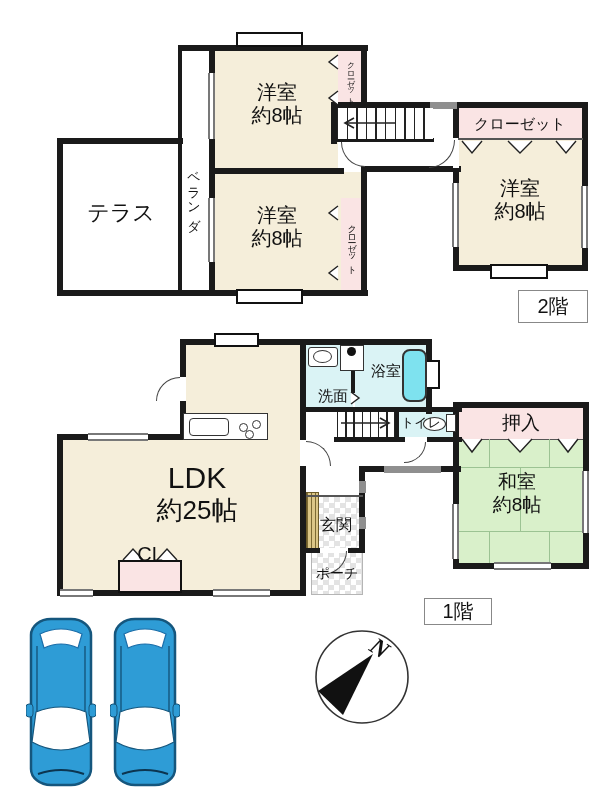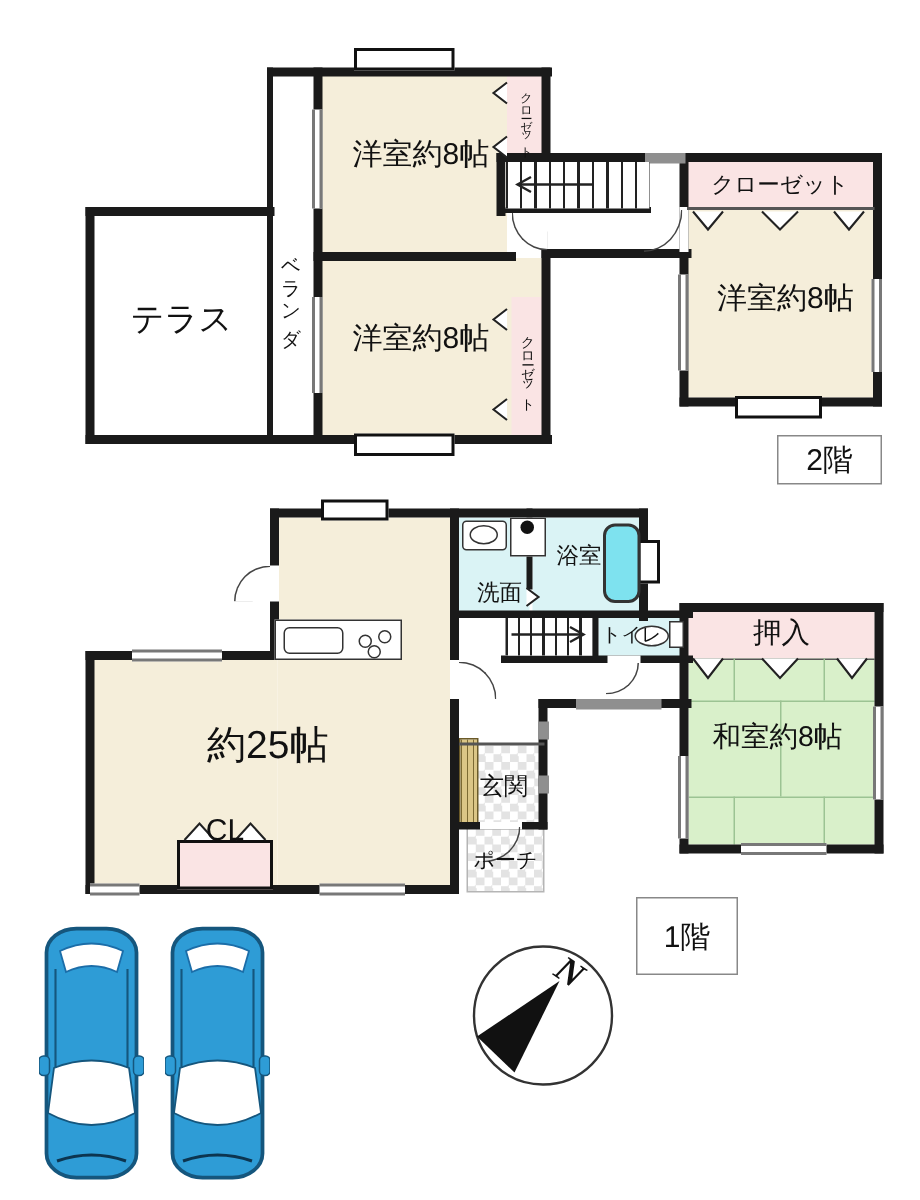--- a/index.html
+++ b/index.html
@@ -13,21 +13,21 @@
   .green{background:#D9F0CA}
   .blue{background:#DAF3F5}
   .tat{background:#9cc393}
   .winv{background:#fff;border-left:2px solid #787878;border-right:2px solid #787878}
   .winh{background:#fff;border-top:2px solid #787878;border-bottom:2px solid #787878}
   .wind{background:#8f8f8f}
   .bay{background:#fff;border:2px solid #111}
   .fix{background:#fff;border:1.4px solid #333}
   .lab{display:flex;align-items:center;justify-content:center;text-align:center;
        line-height:1.18;white-space:nowrap}
-  .col{display:flex;flex-direction:row;align-items:center;justify-content:flex-start;
+  .col{display:flex;flex-direction:column;align-items:center;justify-content:flex-end;
        text-align:center;line-height:1.18;white-space:nowrap}
   .v{writing-mode:vertical-rl;text-orientation:upright;letter-spacing:1px;
      display:flex;align-items:center;justify-content:center}
   .badge{background:#fff;border:1.5px solid #888;display:flex;align-items:center;
          justify-content:center;font-size:20px}
   .checker{background:repeating-conic-gradient(#e3e3e3 0% 25%,#ffffff 0% 50%) 0 0/11px 11px;
            border:1px solid #b5b5b5}
   .stairs2{background:#fff;background-image:repeating-linear-gradient(90deg,#222 0 1.5px,transparent 1.5px 9.6px)}
   .stairs1{background:#fff;background-image:repeating-linear-gradient(90deg,#222 0 1.5px,transparent 1.5px 8.2px)}
   .hatch{background:repeating-linear-gradient(90deg,#7c6a33 0 1px,#dbc687 1px 4px);border:1px solid #6b5a28}
@@ -210,34 +210,35 @@
     <polyline points="3,2 13,15 23,2" fill="#fff" stroke="#222" stroke-width="1.4"></polyline>
     <polyline points="49,2 61,15 73,2" fill="#fff" stroke="#222" stroke-width="1.4"></polyline>
     <polyline points="99,2 109,15 119,2" fill="#fff" stroke="#222" stroke-width="1.4"></polyline>
   </svg>
 
   <svg class="abs" style="left:349px;top:390px" width="12" height="16" viewBox="0 0 12 16">
     <polyline points="2,2 10,8 2,14" fill="#fff" stroke="#222" stroke-width="1.4"></polyline>
   </svg>
 
   <div class="abs col" style="left:138px;top:466px;width:118px;height:60px">
+    <div style="font-size:30px">LDK</div>
     <div style="font-size:26px">約25帖</div>
   </div>
   <div class="abs lab" style="left:310px;top:387px;width:46px;height:18px;font-size:15px">洗面</div>
   <div class="abs lab" style="left:361px;top:362px;width:50px;height:18px;font-size:15px">浴室</div>
   <div class="abs lab" style="left:399px;top:415px;width:44px;height:16px;font-size:13px">トイレ</div>
   <div class="abs lab" style="left:481px;top:413px;width:80px;height:20px;font-size:19px">押入</div>
   <div class="abs col" style="left:475px;top:468px;width:84px;height:48px;font-size:19px">
     <div>和室</div>
     <div>約8帖</div>
   </div>
   <div class="abs lab" style="left:313px;top:516px;width:46px;height:18px;font-size:16px">玄関</div>
   <div class="abs lab" style="left:312px;top:565px;width:50px;height:16px;font-size:14px">ポーチ</div>
   <div class="abs lab" style="left:126px;top:543px;width:48px;height:24px;font-size:20px">CL</div>
-  <div class="abs badge" style="left:424px;top:598px;width:68px;height:52px">1階</div>
+  <div class="abs badge" style="left:424px;top:598px;width:68px;height:27px">1階</div>
 
   <svg class="abs" style="left:26px;top:616px" width="70" height="172" viewBox="0 0 70 172">
     <rect x="5" y="3" width="60" height="166" rx="20" ry="16" fill="#2E9CD6" stroke="#15567d" stroke-width="2.5"></rect>
     <path d="M14 18 Q35 8 56 18 L52 32 Q35 24 18 32 Z" fill="#ffffff" stroke="#1b6da8" stroke-width="1.2"></path>
     <line x1="11" y1="30" x2="11" y2="96" stroke="#15567d" stroke-width="1.4"></line>
     <line x1="59" y1="30" x2="59" y2="96" stroke="#15567d" stroke-width="1.4"></line>
     <path d="M10 96 Q35 86 60 96 L64 126 Q35 142 6 126 Z" fill="#ffffff" stroke="#15567d" stroke-width="1.2"></path>
     <rect x="0" y="88" width="7" height="13" rx="3" fill="#2E9CD6" stroke="#15567d" stroke-width="1"></rect>
     <rect x="63" y="88" width="7" height="13" rx="3" fill="#2E9CD6" stroke="#15567d" stroke-width="1"></rect>
     <path d="M12 158 Q35 150 58 158" stroke="#0c3550" fill="none" stroke-width="2"></path>

